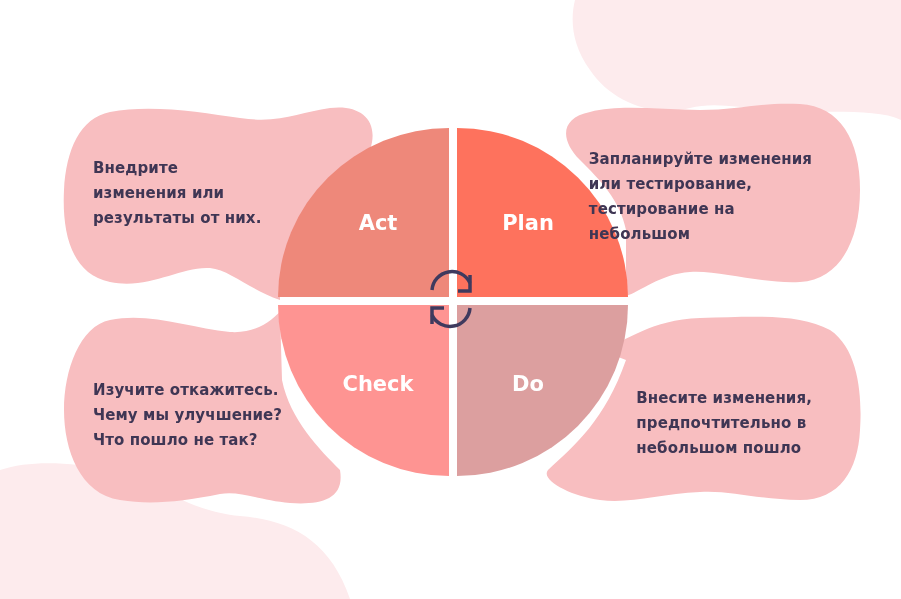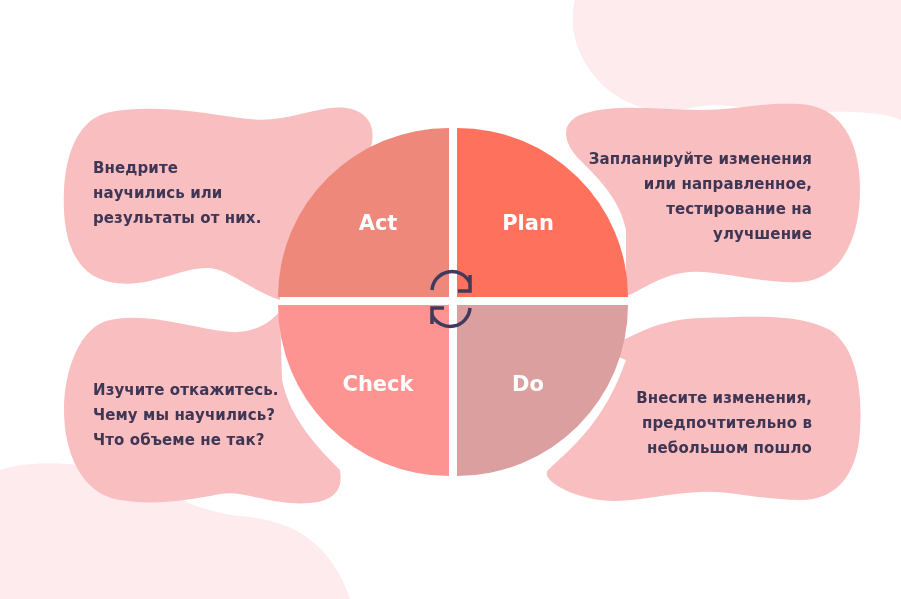--- a/index.html
+++ b/index.html
@@ -2,21 +2,21 @@
 <html><head>
 <meta charset="utf-8">
 <style>
   html, body { margin: 0; padding: 0; }
   body { width: 901px; height: 599px; overflow: hidden; background: #ffffff; position: relative; font-family: "DejaVu Sans", "Liberation Sans", sans-serif; }
   .stage { position: absolute; left: 0; top: 0; width: 901px; height: 599px; }
   svg.bg { position: absolute; left: 0; top: 0; }
   .txt { position: absolute; color: #3f3654; font-weight: bold; font-size: 15px; line-height: 25px; letter-spacing: 0.1px; }
   .txt .ln { display: block; white-space: nowrap; }
   .left { text-align: left; }
-  .right { text-align: right; }
+  .right { text-align: left; }
   .qlabel { position: absolute; color: #ffffff; font-weight: bold; font-size: 21px; text-align: center; width: 120px; }
 </style>
 </head>
 <body>
 
 <div class="stage">
   <svg class="bg" width="901" height="599" viewBox="0 0 901 599">
 
     <path fill="#fdebed" d="M575,0 L901,0 L901,120 C880,110 840,112 800,112 C760,112 720,100 690,108 C650,118 610,100 590,70 C572,45 570,20 575,0 Z"></path>
     <path fill="#fdebed" d="M0,470 C30,460 70,462 110,470 C160,480 180,510 240,516 C290,520 330,540 350,599 L0,599 Z"></path>
@@ -41,35 +41,35 @@
     </g>
   </svg>
 
   <div class="qlabel" style="left:318px; top:211px;">Act</div>
   <div class="qlabel" style="left:468px; top:211px;">Plan</div>
   <div class="qlabel" style="left:318px; top:372px;">Check</div>
   <div class="qlabel" style="left:468px; top:372px;">Do</div>
 
   <div class="txt left" style="left:93px; top:156px;">
     <span class="ln">Внедрите</span>
-    <span class="ln">научились или</span>
+    <span class="ln">изменения или</span>
     <span class="ln">результаты от них.</span>
   </div>
 
   <div class="txt right" style="right:89px; top:147px;">
     <span class="ln">Запланируйте изменения</span>
-    <span class="ln">или направленное,</span>
+    <span class="ln">или тестирование,</span>
     <span class="ln">тестирование на</span>
-    <span class="ln">улучшение</span>
+    <span class="ln">небольшом</span>
   </div>
 
   <div class="txt left" style="left:93px; top:378px;">
     <span class="ln">Изучите откажитесь.</span>
-    <span class="ln">Чему мы научились?</span>
-    <span class="ln">Что объеме не так?</span>
+    <span class="ln">Чему мы улучшение?</span>
+    <span class="ln">Что пошло не так?</span>
   </div>
 
   <div class="txt right" style="right:89px; top:386px;margin-left:48px;">
     <span class="ln">Внесите изменения,</span>
     <span class="ln">предпочтительно в</span>
     <span class="ln">небольшом пошло</span>
   </div>
 </div>
 
 </body></html>

